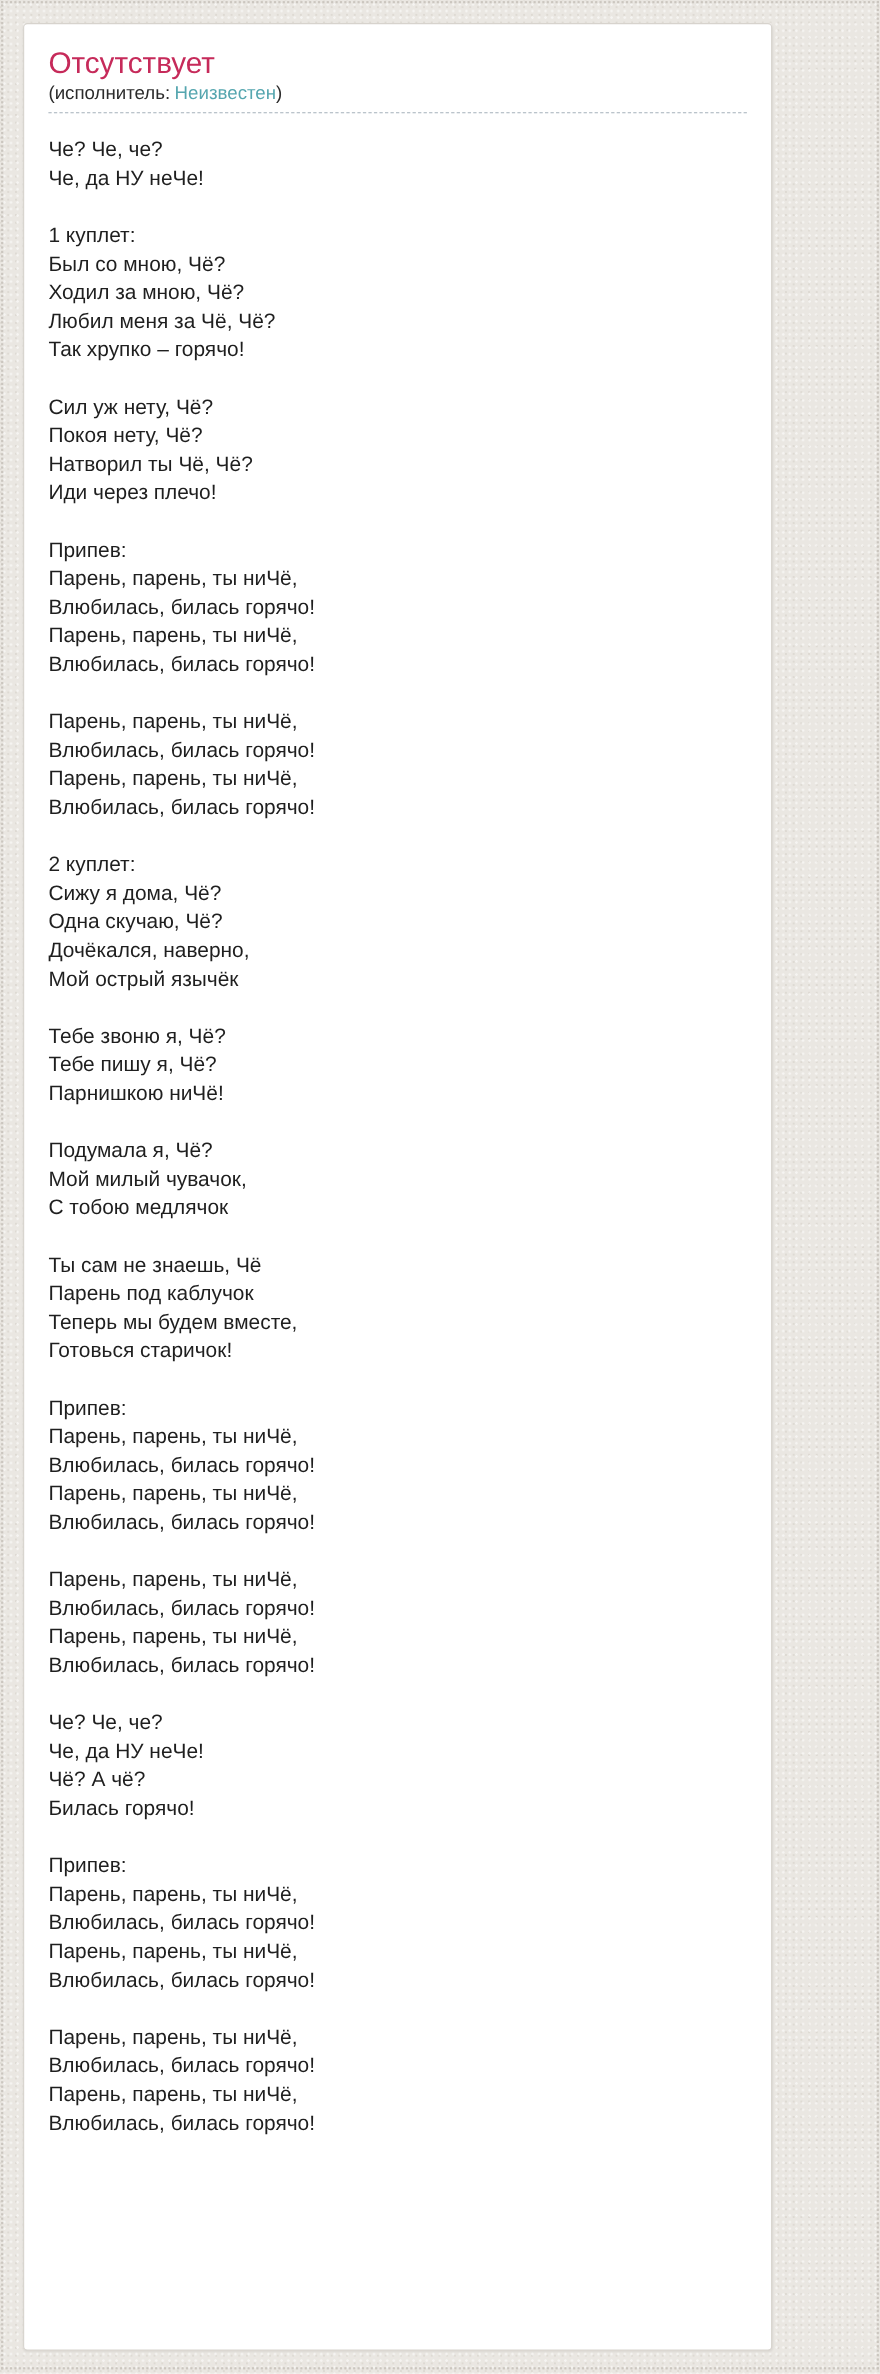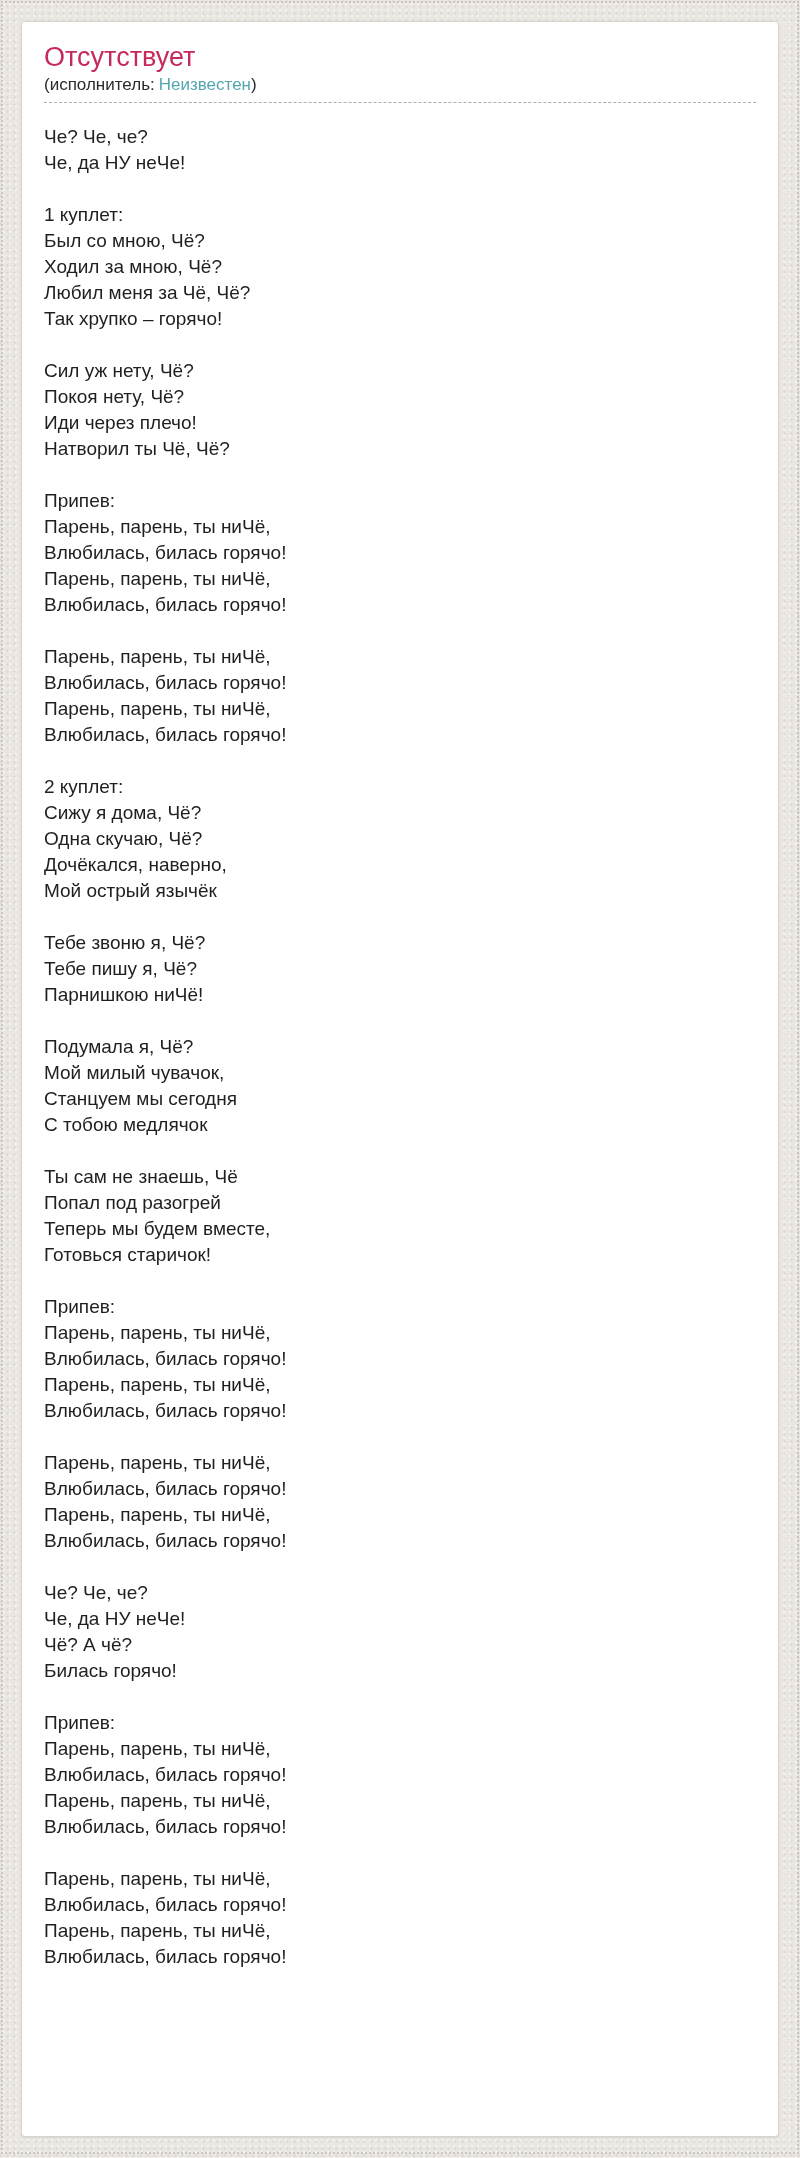--- a/index.html
+++ b/index.html
@@ -22,21 +22,21 @@
   .page-frame {
     position: absolute;
     left: 1px; right: 1px; top: 1px; bottom: 4px;
     border: 2px dotted var(--frame-dots, #cbc6bf);
     pointer-events: none;
   }
   .card {
     position: absolute;
     left: 21px;
     top: 21px;
-    width: 758px;
+    width: 681px;
     height: 2116px;
     box-sizing: border-box;
     background: var(--card-background, #ffffff);
     border: 1px solid var(--card-border, #d7d3cd);
     border-radius: 4px;
     box-shadow: 0 1px 2px rgba(0,0,0,0.07);
     padding: 14px 22px 26px 22px;
   }
   h1.song-title {
     margin: 6px 0 3px 0;
@@ -88,22 +88,22 @@
       <div class="stanza">
         <div class="line">1 куплет:</div>
         <div class="line">Был со мною, Чё?</div>
         <div class="line">Ходил за мною, Чё?</div>
         <div class="line">Любил меня за Чё, Чё?</div>
         <div class="line">Так хрупко – горячо!</div>
       </div>
       <div class="stanza">
         <div class="line">Сил уж нету, Чё?</div>
         <div class="line">Покоя нету, Чё?</div>
+        <div class="line">Натворил ты Чё, Чё?</div>
         <div class="line">Иди через плечо!</div>
-        <div class="line">Натворил ты Чё, Чё?</div>
       </div>
       <div class="stanza">
         <div class="line">Припев:</div>
         <div class="line">Парень, парень, ты ниЧё,</div>
         <div class="line">Влюбилась, билась горячо!</div>
         <div class="line">Парень, парень, ты ниЧё,</div>
         <div class="line">Влюбилась, билась горячо!</div>
       </div>
       <div class="stanza">
         <div class="line">Парень, парень, ты ниЧё,</div>
@@ -119,26 +119,25 @@
         <div class="line">Мой острый язычёк</div>
       </div>
       <div class="stanza">
         <div class="line">Тебе звоню я, Чё?</div>
         <div class="line">Тебе пишу я, Чё?</div>
         <div class="line">Парнишкою ниЧё!</div>
       </div>
       <div class="stanza">
         <div class="line">Подумала я, Чё?</div>
         <div class="line">Мой милый чувачок,</div>
-        <div class="line">Станцуем мы сегодня</div>
         <div class="line">С тобою медлячок</div>
       </div>
       <div class="stanza">
         <div class="line">Ты сам не знаешь, Чё</div>
-        <div class="line">Попал под разогрей</div>
+        <div class="line">Парень под каблучок</div>
         <div class="line">Теперь мы будем вместе,</div>
         <div class="line">Готовься старичок!</div>
       </div>
       <div class="stanza">
         <div class="line">Припев:</div>
         <div class="line">Парень, парень, ты ниЧё,</div>
         <div class="line">Влюбилась, билась горячо!</div>
         <div class="line">Парень, парень, ты ниЧё,</div>
         <div class="line">Влюбилась, билась горячо!</div>
       </div>

